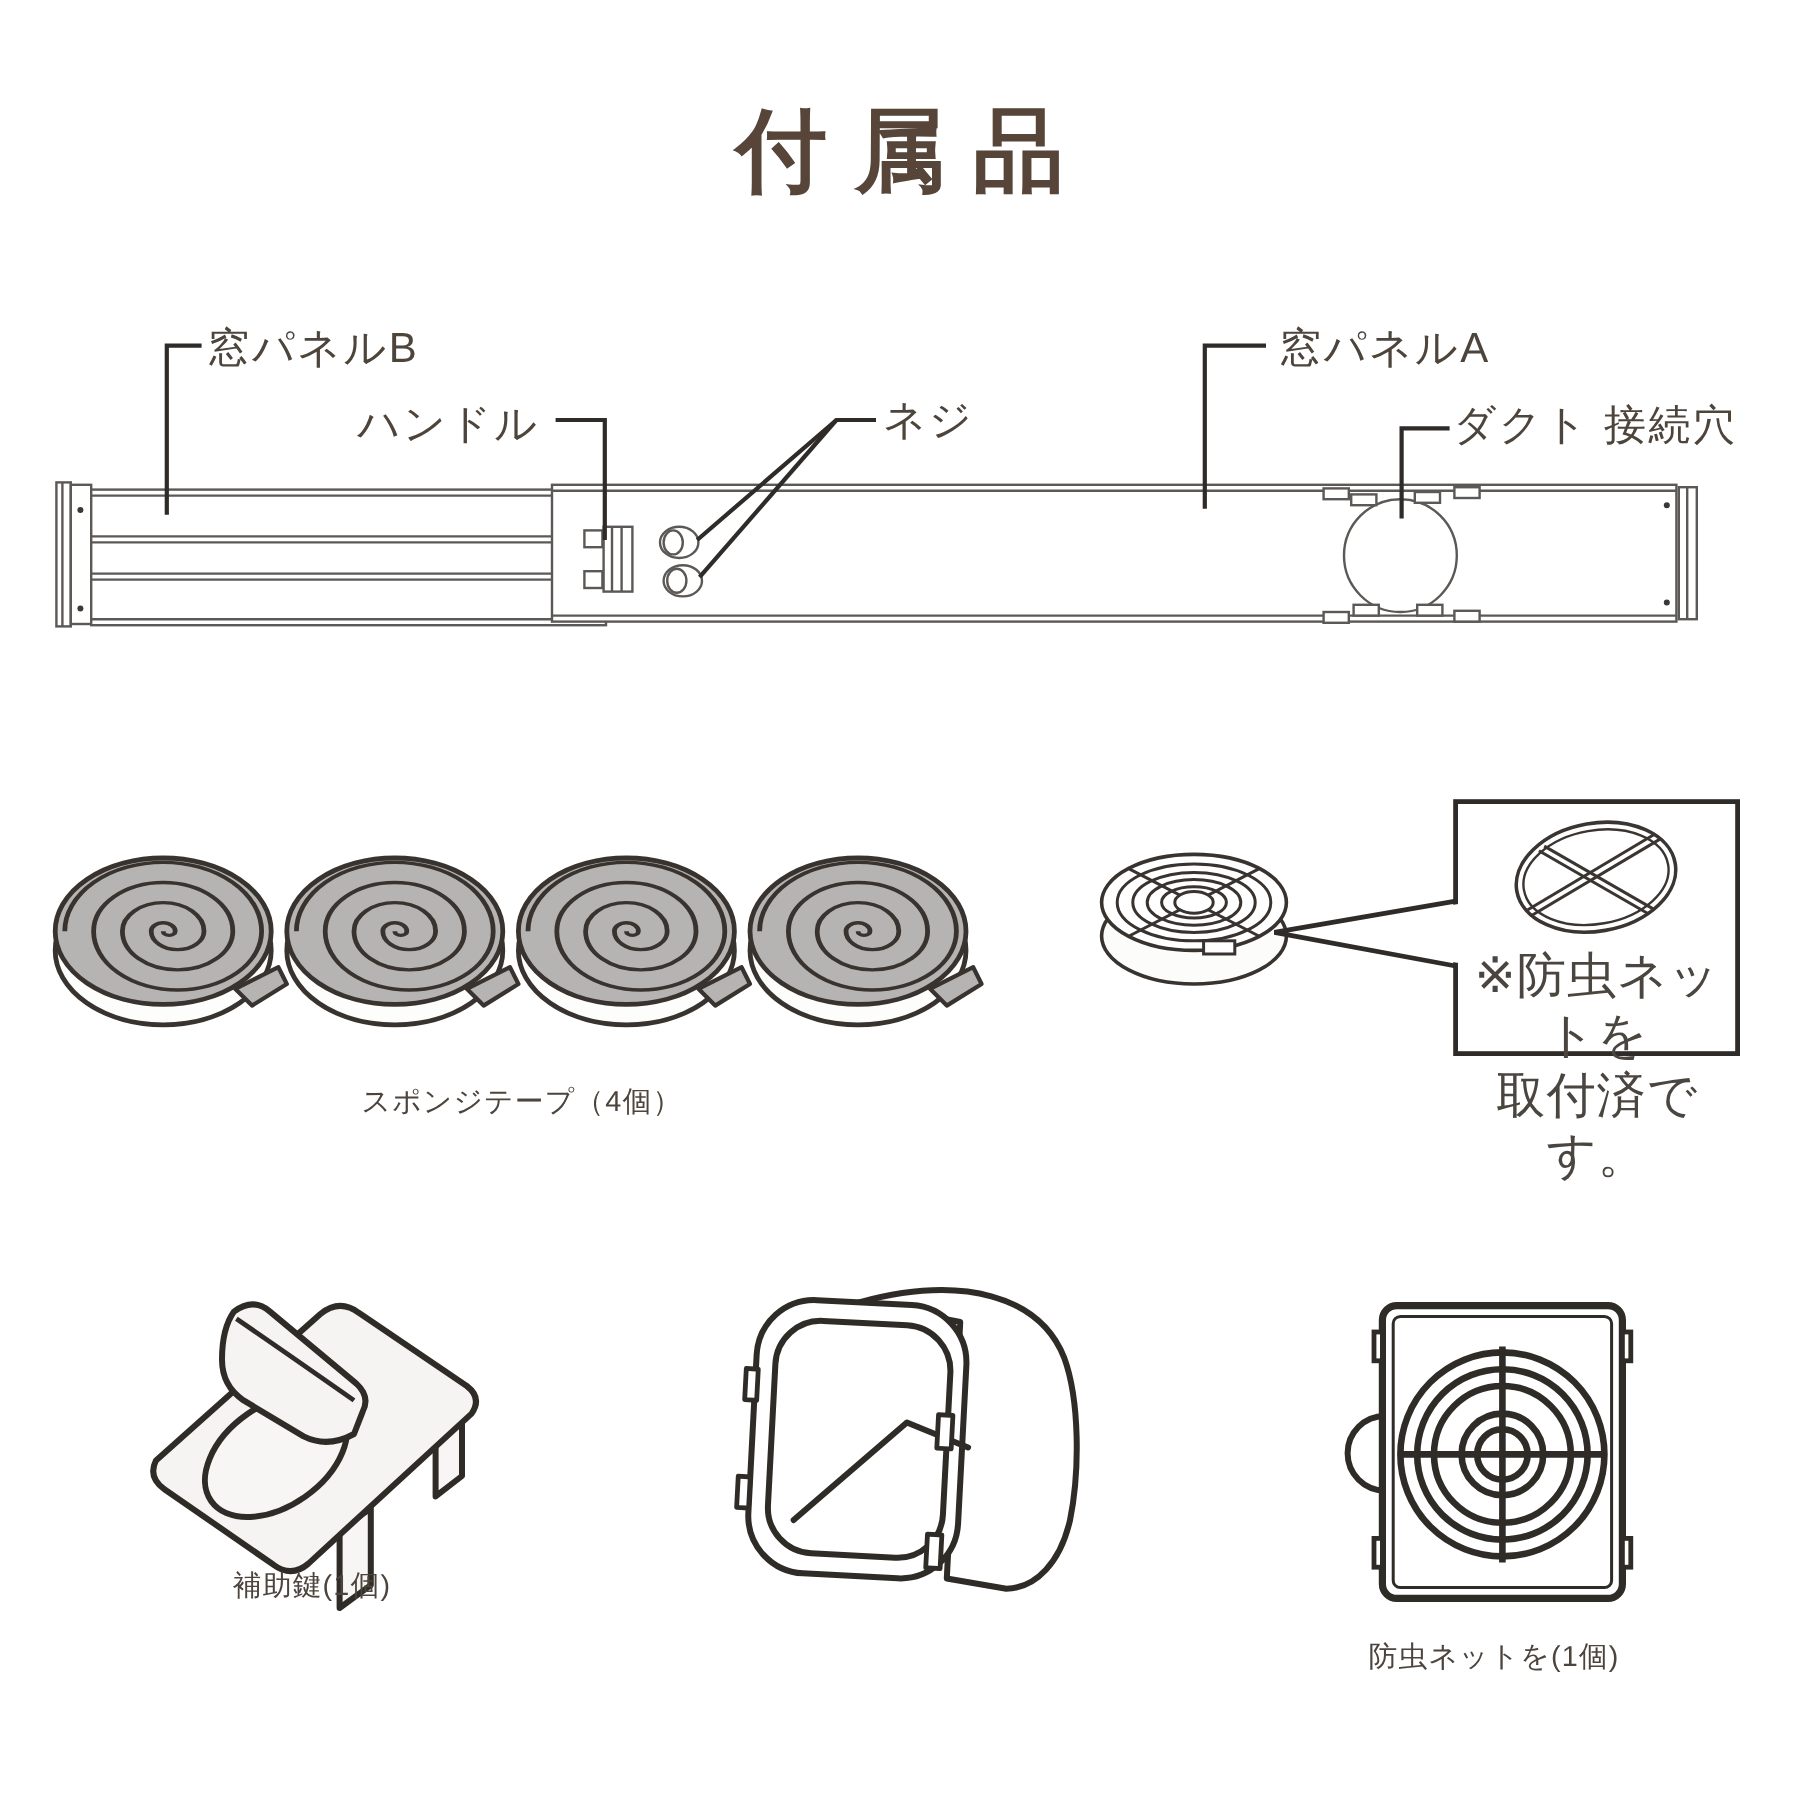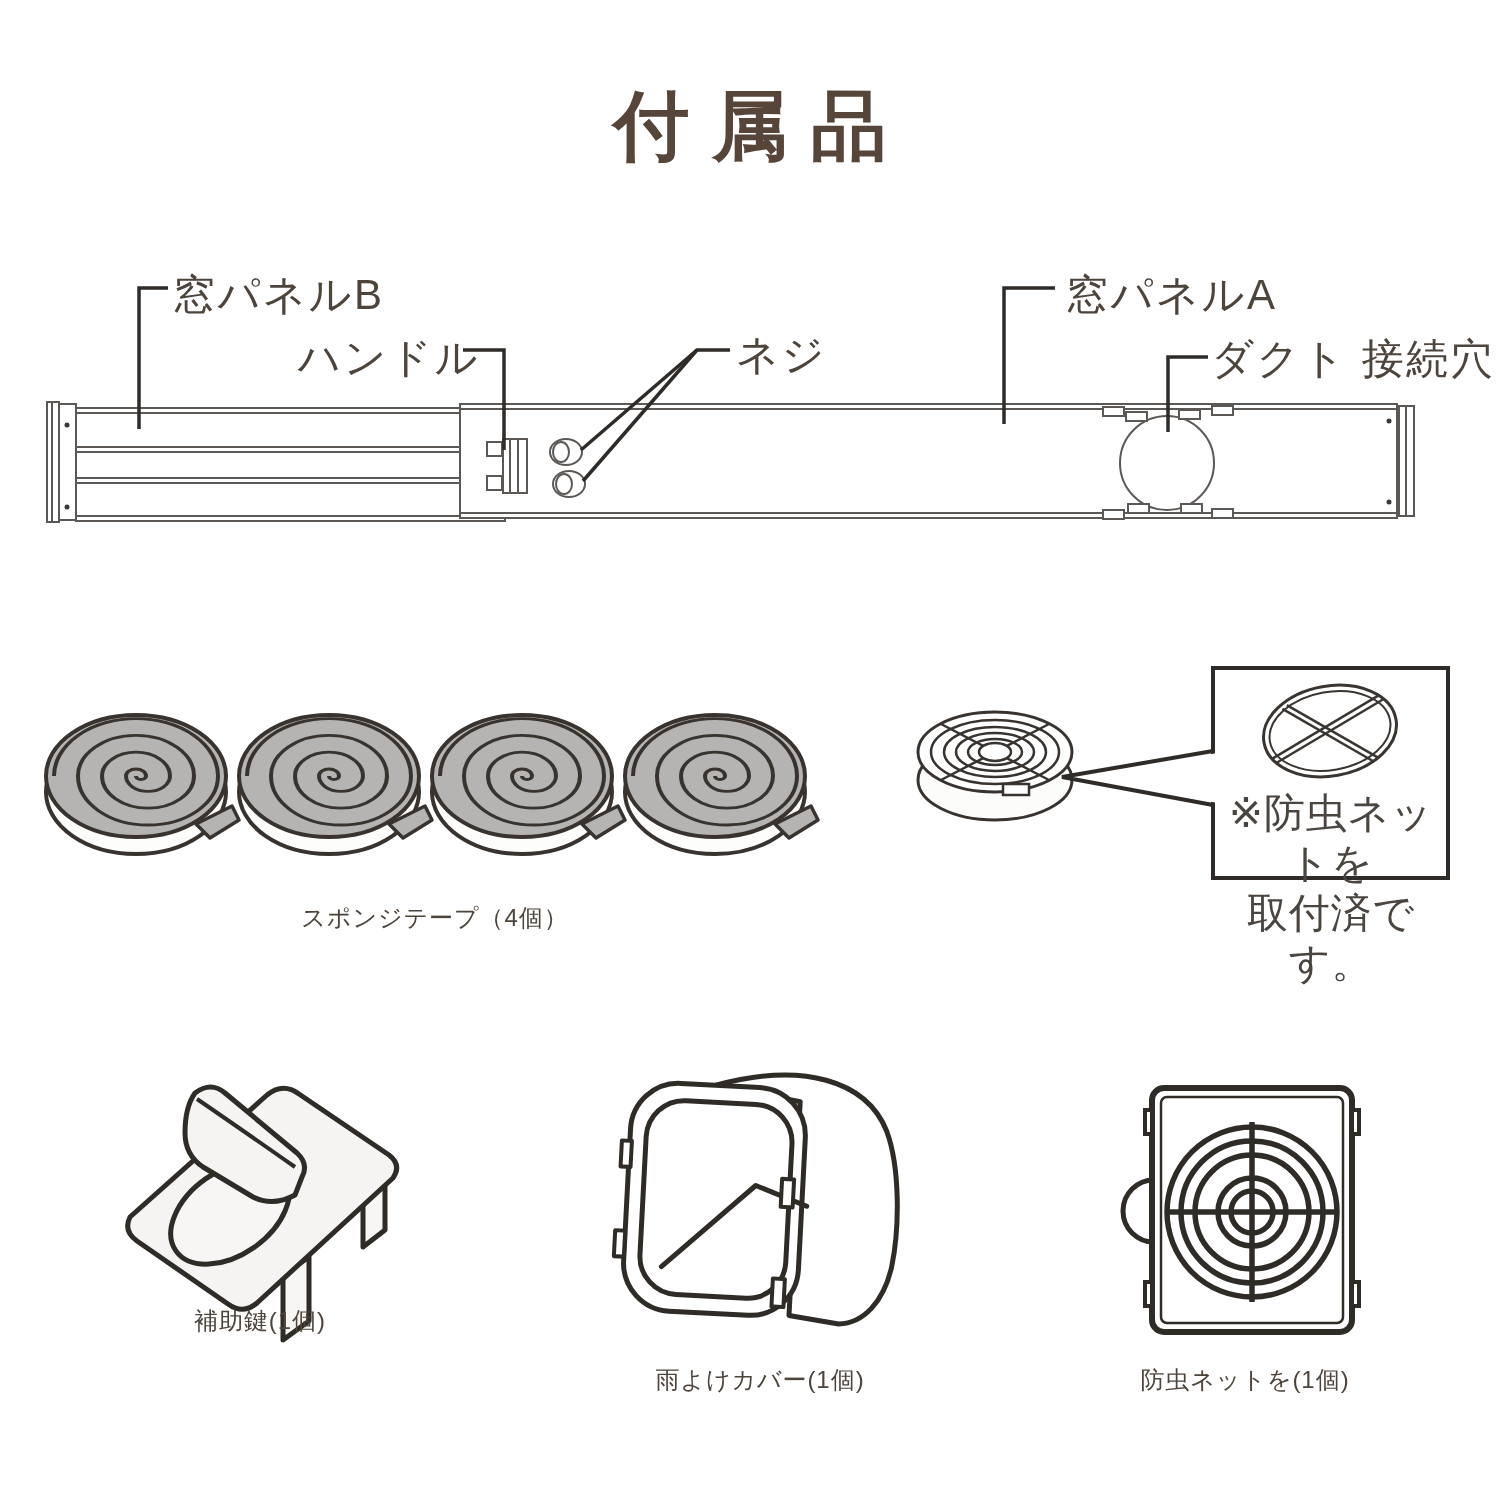--- a/index.html
+++ b/index.html
@@ -2,21 +2,21 @@
 <html><head>
 <meta charset="utf-8">
 <style>
   html,body{margin:0;padding:0;background:#ffffff;}
   .page{position:relative;width:1500px;height:1500px;background:#ffffff;overflow:hidden;
         font-family:"Liberation Sans","DejaVu Sans",sans-serif;padding-left:20px;}
   .art{position:absolute;left:0;top:0;width:1500px;height:1500px;}
   .title{position:absolute;left:0;top:76px;width:1500px;margin:0;text-align:center;
          font-size:76px;font-weight:bold;letter-spacing:0.30em;text-indent:0.30em;
          color:#564538;}
-  .lbl{position:absolute;white-space:nowrap;font-size:42px;letter-spacing:0.06em;
+  .lbl{position:absolute;white-space:nowrap;font-size:35px;letter-spacing:0.06em;
        color:#4d443c;}
   .cap{position:absolute;white-space:nowrap;font-size:24px;letter-spacing:0.04em;
        color:#4d443c;text-align:center;}
   .note{position:absolute;left:1216px;top:788px;width:230px;text-align:center;
         font-size:41px;line-height:1.22;color:#4b4540;letter-spacing:0.02em;}
 </style>
 </head>
 <body>
 
 <div class="page">
@@ -176,16 +176,15 @@
   <div class="lbl" style="left:1211px;top:331px;text-align:right;">ダクト 接続穴</div>
 
   <div class="cap" style="left:160px;top:902px;width:550px;">スポンジテープ（4個）</div>
 
   <div class="note">
     <div>※防虫ネットを</div>
     <div>取付済です。</div>
   </div>
 
   <div class="cap" style="left:55px;top:1284px;width:410px;margin-top:21px;">補助鍵(1個)</div>
-  <div class="cap" style="left:545px;top:1364px;width:430px;">雨よけカバー(1個)</div>
   <div class="cap" style="left:1030px;top:1364px;width:430px;">防虫ネットを(1個)</div>
 
 </div>
 
 </body></html>

